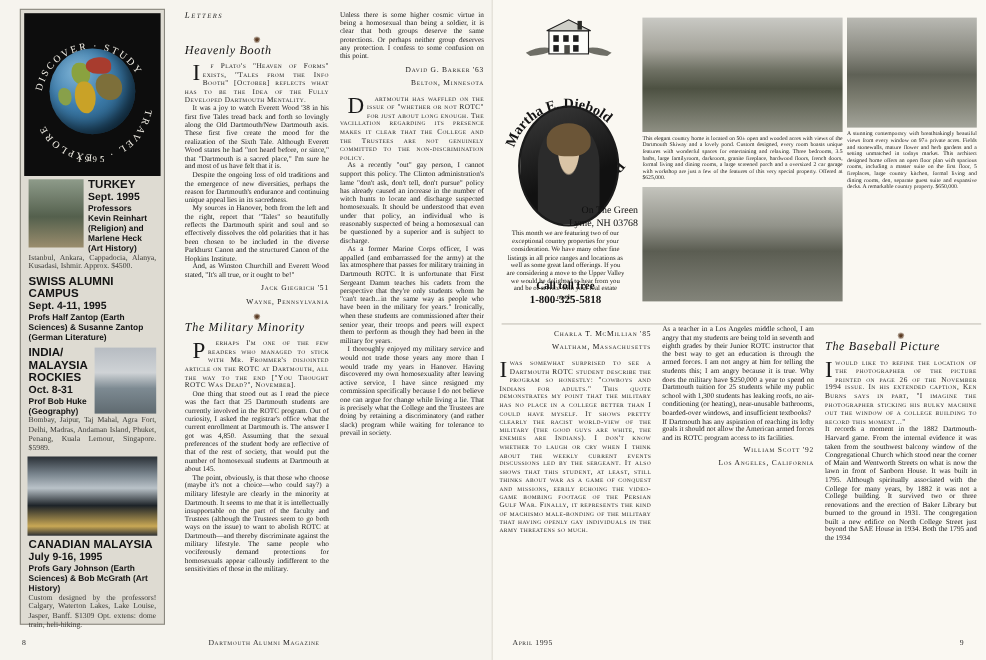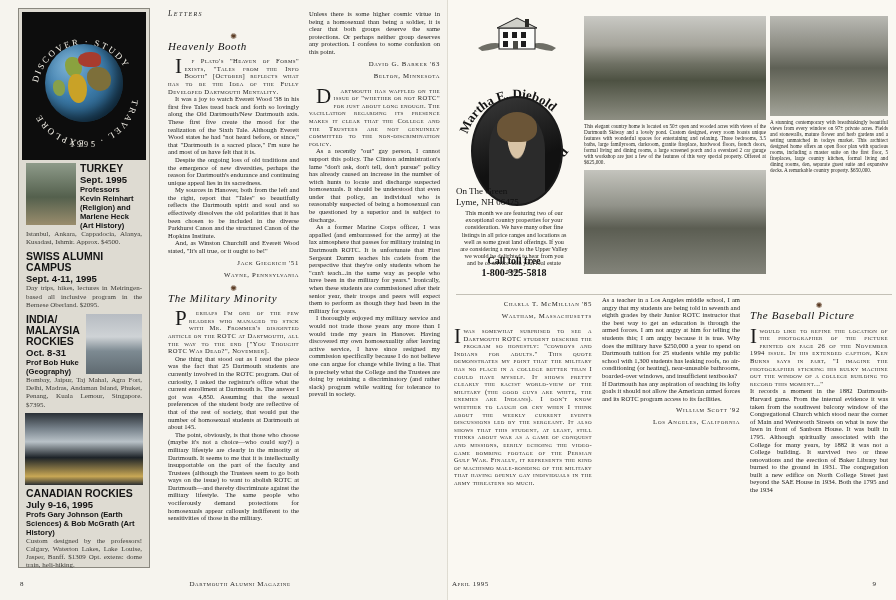--- a/index.html
+++ b/index.html
@@ -86,21 +86,21 @@
     position:absolute; left:50%; top: 16px; transform: translateX(-50%);
     width: 56px; height: 90px;
     background: radial-gradient(ellipse at 50% 22%, #d9c4a6 0 24%, #2b2b2b 26% 100%);
     border-radius: 40% 40% 6% 6%;
   }
   .re-hair { position:absolute; left:50%; top:14px; transform:translateX(-50%); width:40px; height:30px;
              background:#6b5537; border-radius: 50% 50% 40% 40%; }
   .re-name-svg { position:absolute; left:0; top:70px; width:118px; height:102px; }
   .re-name-svg text { fill:#141414; font-family:"Liberation Serif", serif; font-weight:bold; font-size:13px; }
   .house-ico { position:absolute; left:50%; top:2px; transform:translateX(-50%); width:86px; height:44px; }
-  .re-addr { position:absolute; left: 4px; top: 176px; width: 124px; text-align:left;
+  .re-addr { position:absolute; left: 4px; top: 176px; width: 124px; text-align:right;
              font-size: 9px; line-height: 10.5px; color:#111; }
   .re-copy { position:absolute; left: 8px; top: 199px; width: 108px; text-align:center;
              font-size: 6.2px; line-height: 7.2px; color:#25241f; }
   .re-phone { position:absolute; left: 0; top: 245px; width: 124px; text-align:center;
               font-weight: bold; font-size: 10px; line-height: 12px; color:#0d0d0d; }
 
   .re-prop { position: absolute; top: 6px; }
   .re-prop.p1 { left: 132px; width: 182px; }
   .re-prop.p2 { left: 318px; width: 118px; }
   .prop-photo { width: 100%; background: #6e6e68; }
@@ -123,21 +123,21 @@
 
   
   .right-cols { position: absolute; left: 6px; top: 296px; width: 436px; height: 266px; display:flex; gap: 10px; }
   .rcol { width: 138px; font-size: 6.6px; line-height: 7.6px; color:#1a1a1a; text-align: justify; hyphens:auto; }
 
   
   .folio { position: absolute; bottom: 12px; font-size: 7px; color:#2a2a2a; font-family:"Liberation Serif", serif; }
   .folio-l { left: 20px; }
   .folio-c { left: 0; width: 480px; text-align: center; font-variant: small-caps; letter-spacing: .6px; font-size: 7px; }
   .folio-r { right: 20px; }
-  .folio-apr { left: 4px; font-variant: small-caps; letter-spacing:.5px; }
+  .folio-apr { left: 18px; font-variant: small-caps; letter-spacing:.5px; }
   .gutter { position:absolute; left:447px; top:0; width:2px; height:600px; background: linear-gradient(90deg,#d9d6cc,#eeebe2); }
 </style>
 </head>
 <body>
 
 <div class="spread">
 
   <div class="page-left">
 
     <div class="travel-ad">
@@ -173,39 +173,39 @@
             <div class="trip-head trip-date">Sept. 1995</div>
             <div class="trip-head trip-profs">Professors Kevin Reinhart (Religion) and Marlene Heck (Art History)</div>
           </div>
         </div>
         <div class="trip-body">Istanbul, Ankara, Cappadocia, Alanya, Kusadasi, Ishmir. Approx. $4500.</div>
       </div>
 
       <div class="trip">
         <div class="trip-head trip-title">SWISS ALUMNI CAMPUS</div>
         <div class="trip-head trip-date">Sept. 4-11, 1995</div>
-        <div class="trip-body">Day trips, hikes, lectures in Meiringen-based all inclusive program in the Bernese Oberland. $2095.</div>
+        <div class="trip-head trip-profs">Profs Half Zantop (Earth Sciences) &amp; Susanne Zantop (German Literature)</div>
       </div>
 
       <div class="trip">
         <div class="tw-row">
           <div style="flex:1;">
             <div class="trip-head trip-title">INDIA/ MALAYSIA ROCKIES</div>
             <div class="trip-head trip-date">Oct. 8-31</div>
             <div class="trip-head trip-profs">Prof Bob Huke (Geography)</div>
           </div>
           <div class="trip-img" style="width:56px;height:60px;background:linear-gradient(180deg,#b7bcc2 0%,#cfd3d6 38%,#7d8a92 62%,#5f6a70 100%);"></div>
         </div>
-        <div class="trip-body">Bombay, Jaipur, Taj Mahal, Agra Fort, Delhi, Madras, Andaman Island, Phuket, Penang, Kuala Lemour, Singapore. $7395.</div>
+        <div class="trip-body">Bombay, Jaipur, Taj Mahal, Agra Fort, Delhi, Madras, Andaman Island, Phuket, Penang, Kuala Lemour, Singapore. $5989.</div>
       </div>
 
       <div class="trip-img" style="margin:2px 3px 0 3px;height:72px;background:linear-gradient(180deg,#2a3036 0%,#78838c 22%,#b9c2c8 40%,#1d2328 62%,#c9a855 88%,#2b2f33 100%);"></div>
 
       <div class="trip">
-        <div class="trip-head trip-title">CANADIAN ROCKIES</div>
+        <div class="trip-head trip-title">CANADIAN MALAYSIA</div>
         <div class="trip-head trip-date">July 9-16, 1995</div>
         <div class="trip-head trip-profs">Profs Gary Johnson (Earth Sciences) &amp; Bob McGrath (Art History)</div>
         <div class="trip-body">Custom designed by the professors! Calgary, Waterton Lakes, Lake Louise, Jasper, Banff. $1309 Opt. extens: dome train, heli-hiking.</div>
       </div>
 
     </div>
 
     <div class="letters-wrap">
 
       <div class="col">
@@ -278,21 +278,21 @@
         </svg>
 
         <div class="re-oval">
           <div class="re-portrait"></div>
           <div class="re-hair"></div>
         </div>
       </div>
 
       <div class="re-addr">
         <div>On The Green</div>
-        <div>Lyme, NH 06475</div>
+        <div>Lyme, NH 03768</div>
       </div>
 
       <div class="re-copy">This month we are featuring two of our exceptional country properties for your consideration. We have many other fine listings in all price ranges and locations as well as some great land offerings. If you are considering a move to the Upper Valley we would be delighted to hear from you and be of service with your real estate needs.</div>
 
       <div class="re-phone">
         <div>Call toll free</div>
         <div>1-800-325-5818</div>
       </div>
 
       <div class="re-prop p1">

